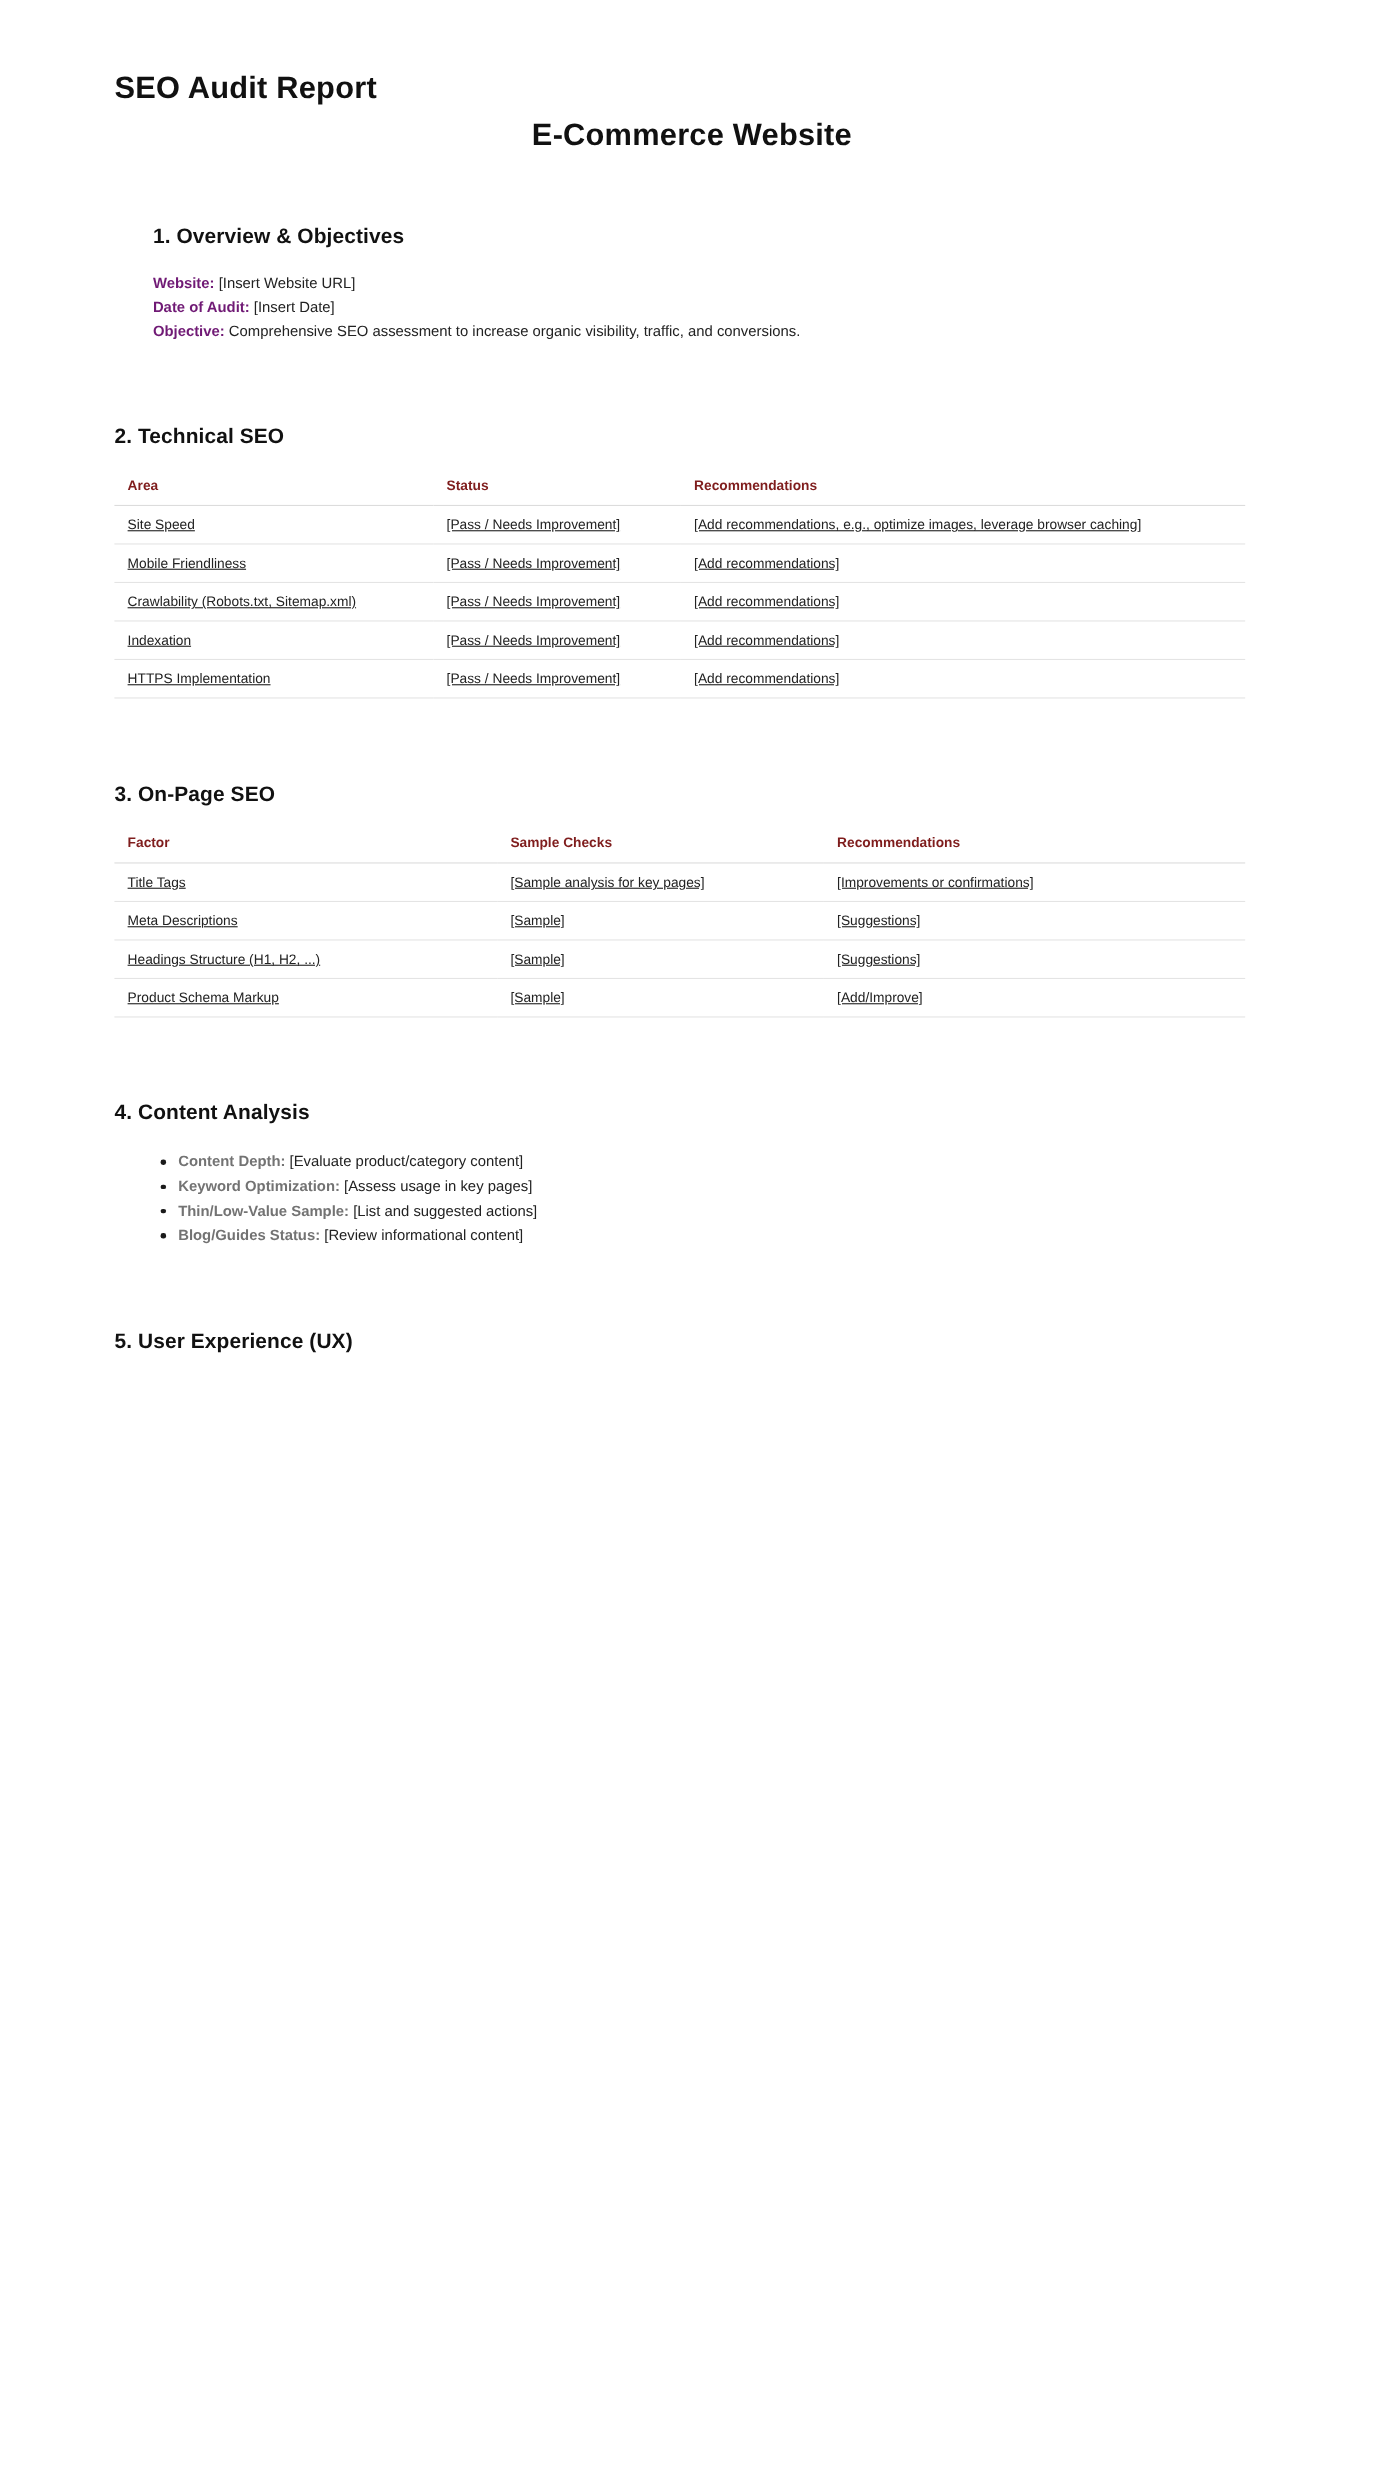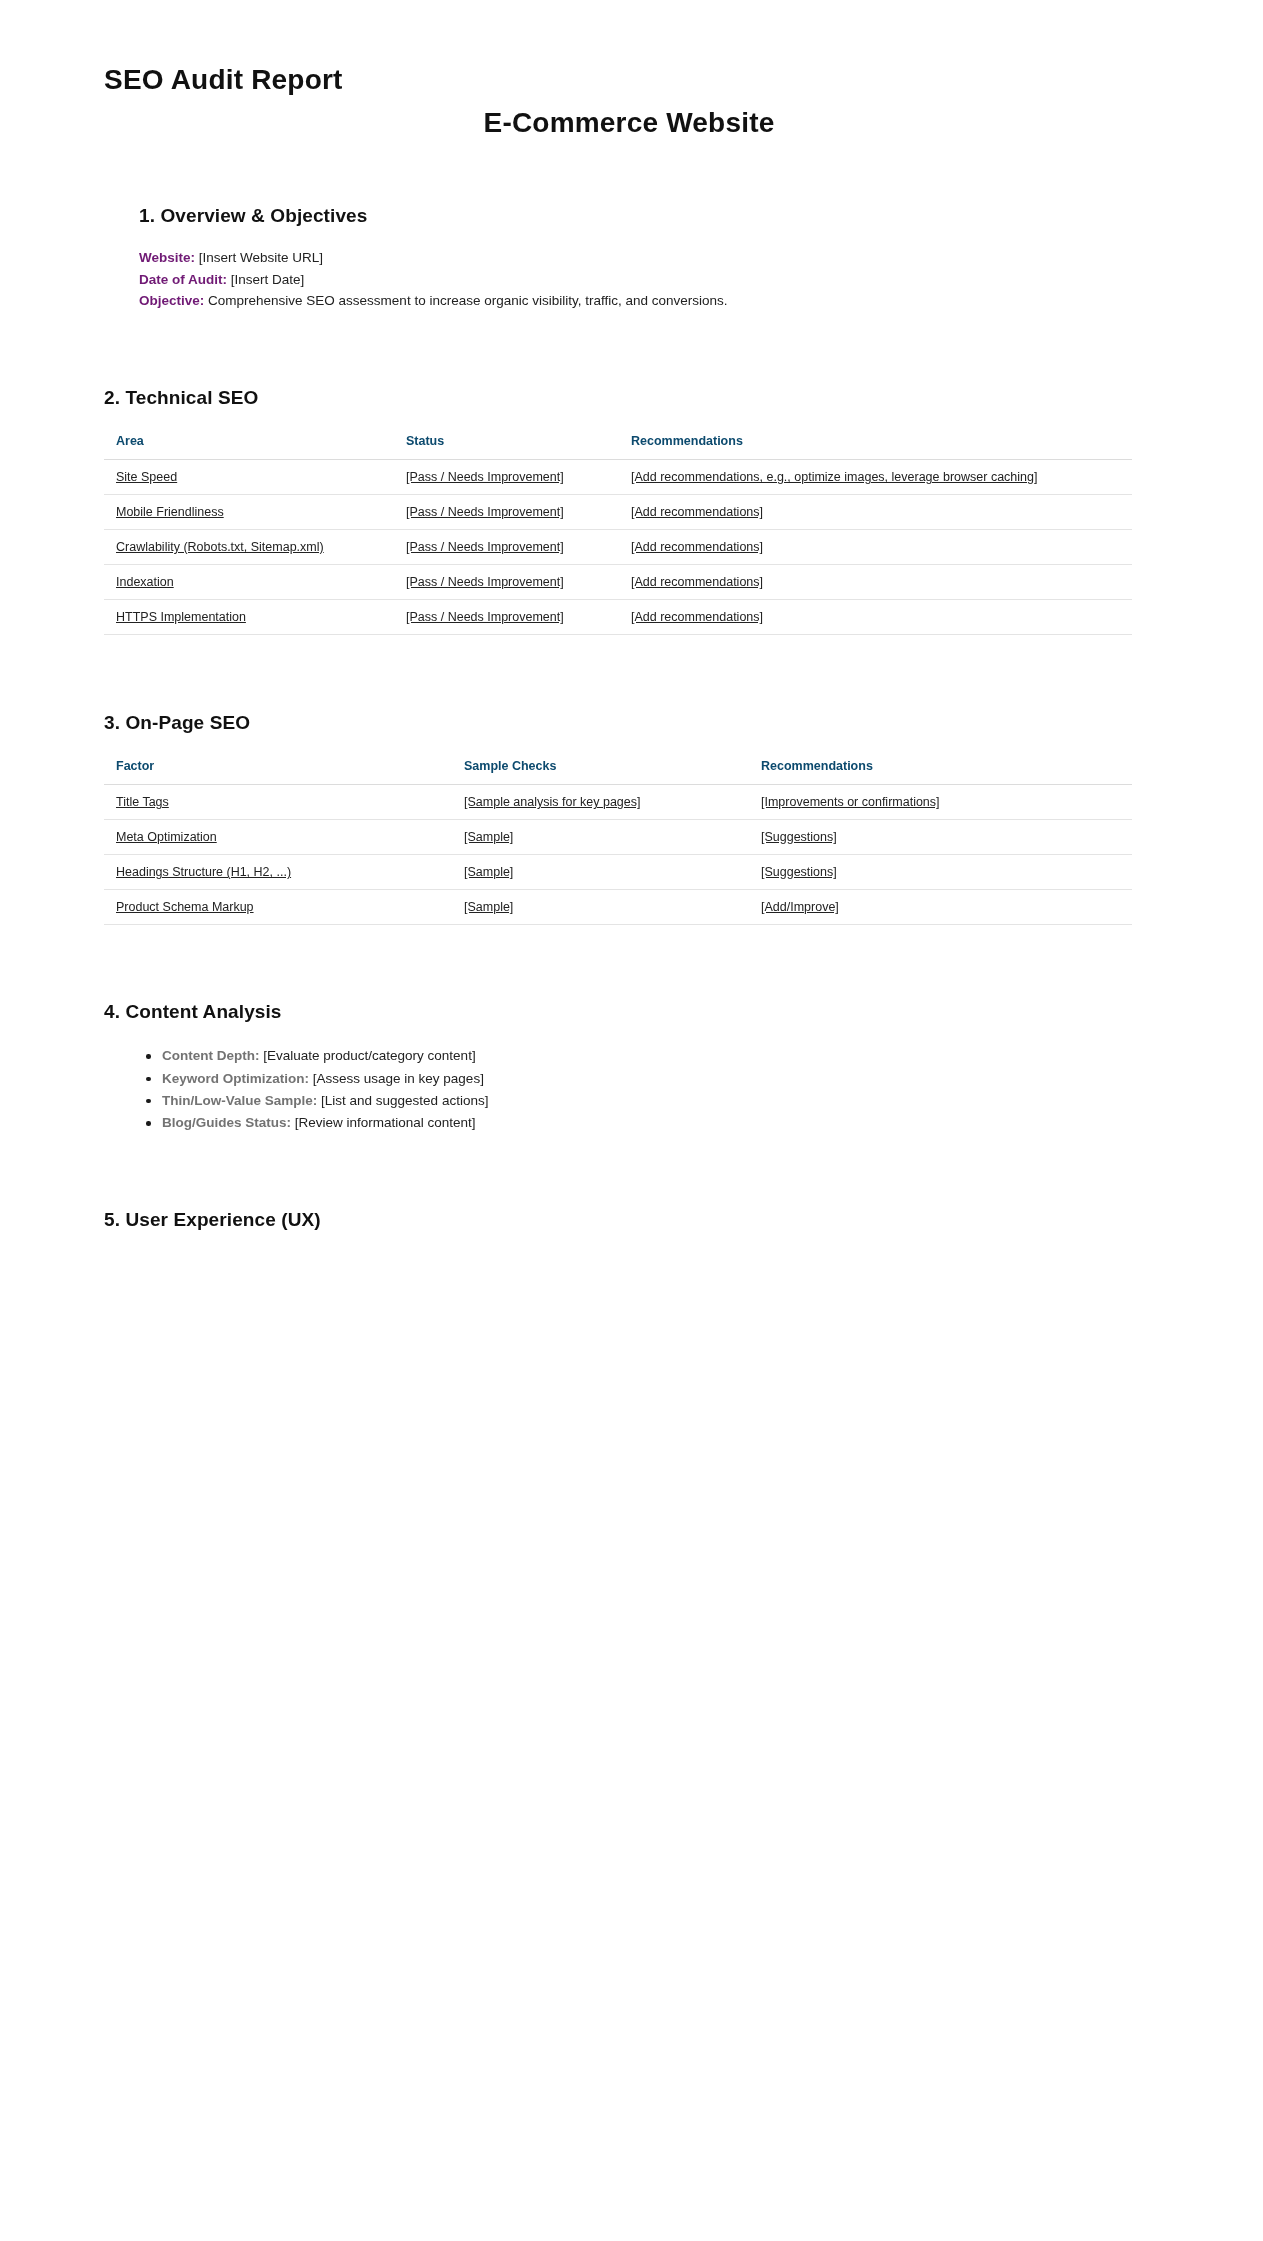--- a/index.html
+++ b/index.html
@@ -81,21 +81,21 @@
     color: #222222;
     table-layout: fixed;
   }
   table.tech { width: 1028px; }
   table.onpage { width: 1028px; }
 
   table.doc-table th {
     text-align: left;
     font-weight: bold;
     font-size: 12.5px;
-    color: #0c4a6e;
+    color: #7f1d1d;
     padding: 0 0 11px 12px;
     border-bottom: 1px solid #dcdcdc;
     vertical-align: bottom;
   }
   table.doc-table td {
     text-align: left;
     padding: 10px 0 10px 12px;
     border-bottom: 1px solid #e4e4e4;
     vertical-align: middle;
     white-space: nowrap;
@@ -220,21 +220,21 @@
               <th>Recommendations</th>
             </tr>
           </thead>
           <tbody>
             <tr>
               <td>Title Tags</td>
               <td>[Sample analysis for key pages]</td>
               <td>[Improvements or confirmations]</td>
             </tr>
             <tr>
-              <td>Meta Optimization</td>
+              <td>Meta Descriptions</td>
               <td>[Sample]</td>
               <td>[Suggestions]</td>
             </tr>
             <tr>
               <td>Headings Structure (H1, H2, ...)</td>
               <td>[Sample]</td>
               <td>[Suggestions]</td>
             </tr>
             <tr>
               <td>Product Schema Markup</td>

